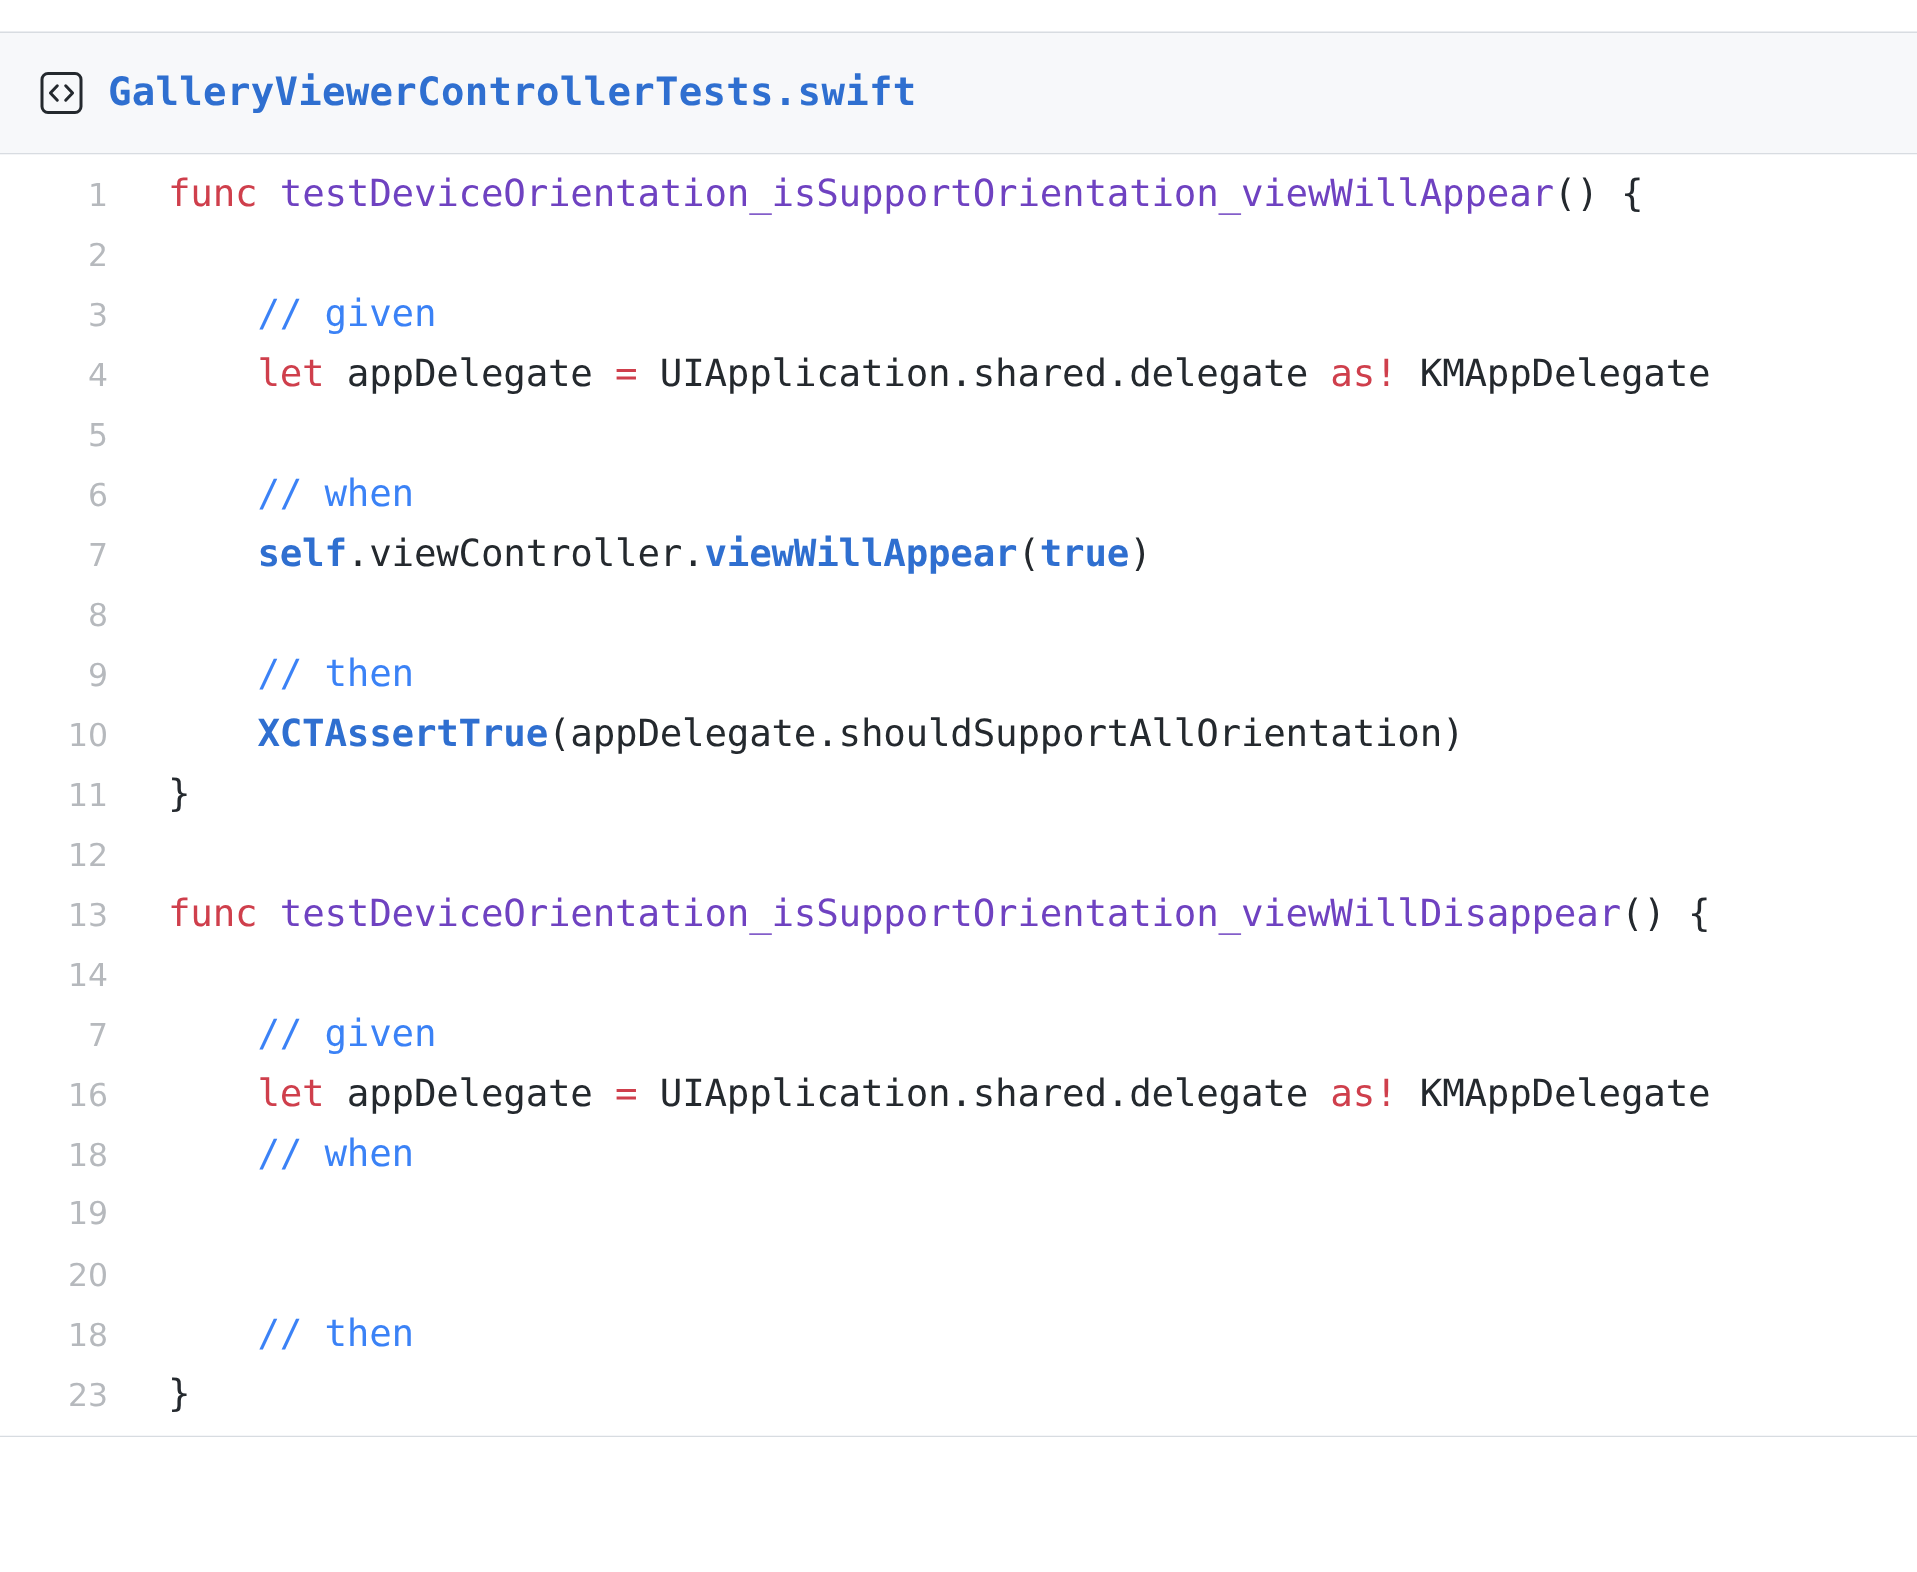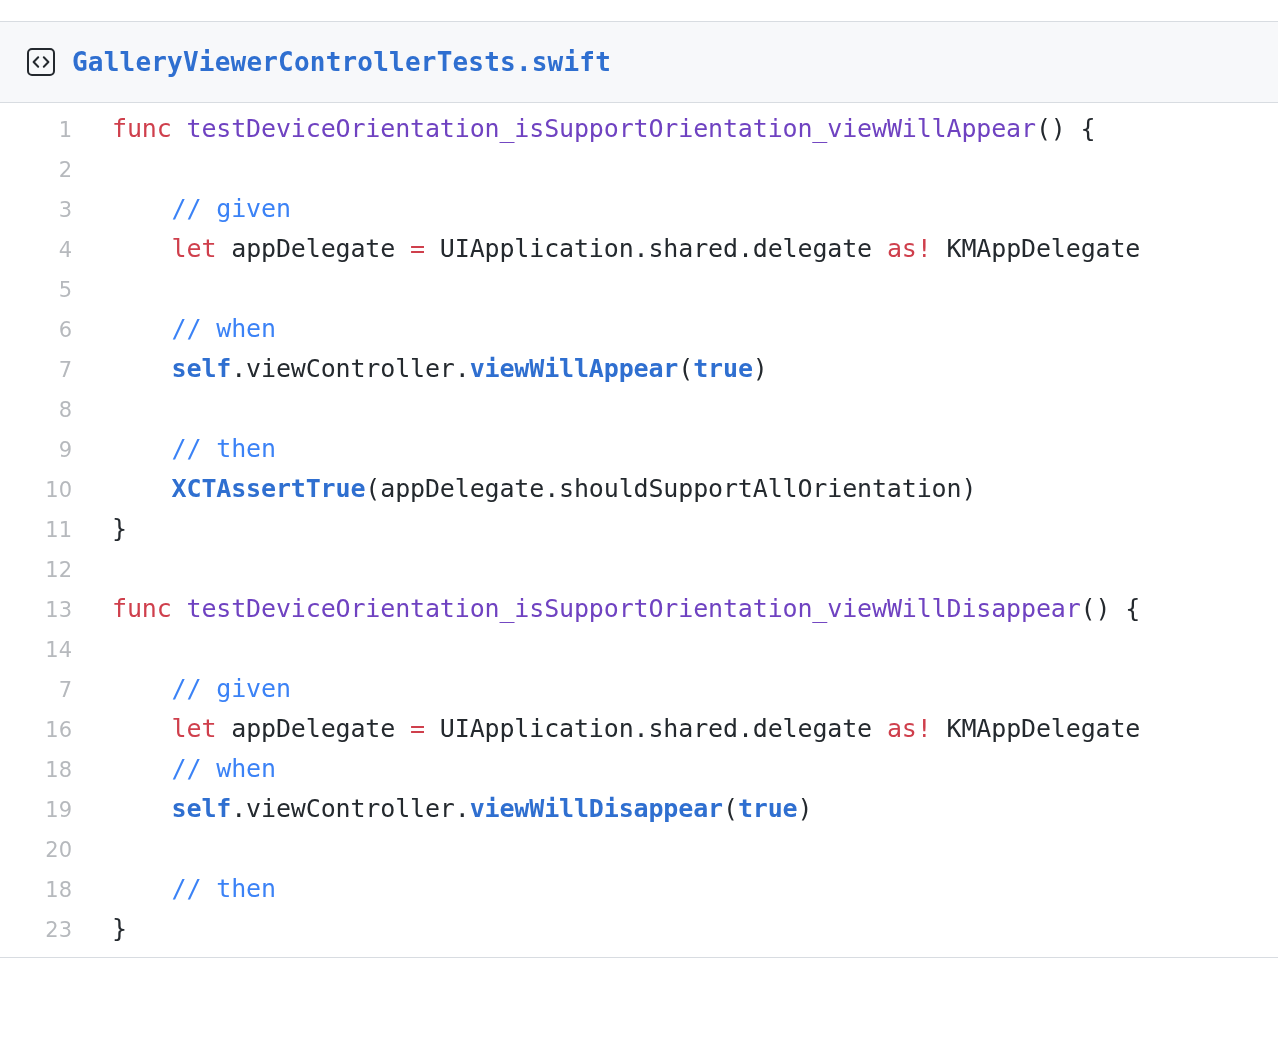--- a/index.html
+++ b/index.html
@@ -141,21 +141,21 @@
         <div class="code-line"><div class="ln">8</div><div class="code">&nbsp;</div></div>
         <div class="code-line"><div class="ln">9</div><div class="code"><span class="tok-plain">    </span><span class="tok-comment">// then</span></div></div>
         <div class="code-line"><div class="ln">10</div><div class="code"><span class="tok-plain">    </span><span class="tok-blue">XCTAssertTrue</span><span class="tok-plain">(appDelegate.shouldSupportAllOrientation)</span></div></div>
         <div class="code-line"><div class="ln">11</div><div class="code"><span class="tok-plain">}</span></div></div>
         <div class="code-line"><div class="ln">12</div><div class="code">&nbsp;</div></div>
         <div class="code-line"><div class="ln">13</div><div class="code"><span class="tok-kw">func</span><span class="tok-plain"> </span><span class="tok-fn">testDeviceOrientation_isSupportOrientation_viewWillDisappear</span><span class="tok-plain">() {</span></div></div>
         <div class="code-line"><div class="ln">14</div><div class="code">&nbsp;</div></div>
         <div class="code-line"><div class="ln">7</div><div class="code"><span class="tok-plain">    </span><span class="tok-comment">// given</span></div></div>
         <div class="code-line"><div class="ln">16</div><div class="code"><span class="tok-plain">    </span><span class="tok-kw">let</span><span class="tok-plain"> appDelegate </span><span class="tok-kw">=</span><span class="tok-plain"> UIApplication.shared.delegate </span><span class="tok-kw">as!</span><span class="tok-plain"> KMAppDelegate</span></div></div>
         <div class="code-line"><div class="ln">18</div><div class="code"><span class="tok-plain">    </span><span class="tok-comment">// when</span></div></div>
-        <div class="code-line"><div class="ln">19</div><div class="code"><span class="tok-plain">    </span><span class="tok-blue">self</span><span class="tok-plain">.viewController.</span><span class="tok-blue">viewWillDisappear</span><span class="tok-plain">(</span><span class="tok-blue">true</span><span class="tok-plain">)</span></div></div>
+        <div class="code-line"><div class="ln">19</div></div>
         <div class="code-line"><div class="ln">20</div><div class="code">&nbsp;</div></div>
         <div class="code-line"><div class="ln">18</div><div class="code"><span class="tok-plain">    </span><span class="tok-comment">// then</span></div></div>
         <div class="code-line"><div class="ln">23</div><div class="code"><span class="tok-plain">}</span></div></div>
       </div>
 
   </div>
 
 </div>
 
 </body></html>

